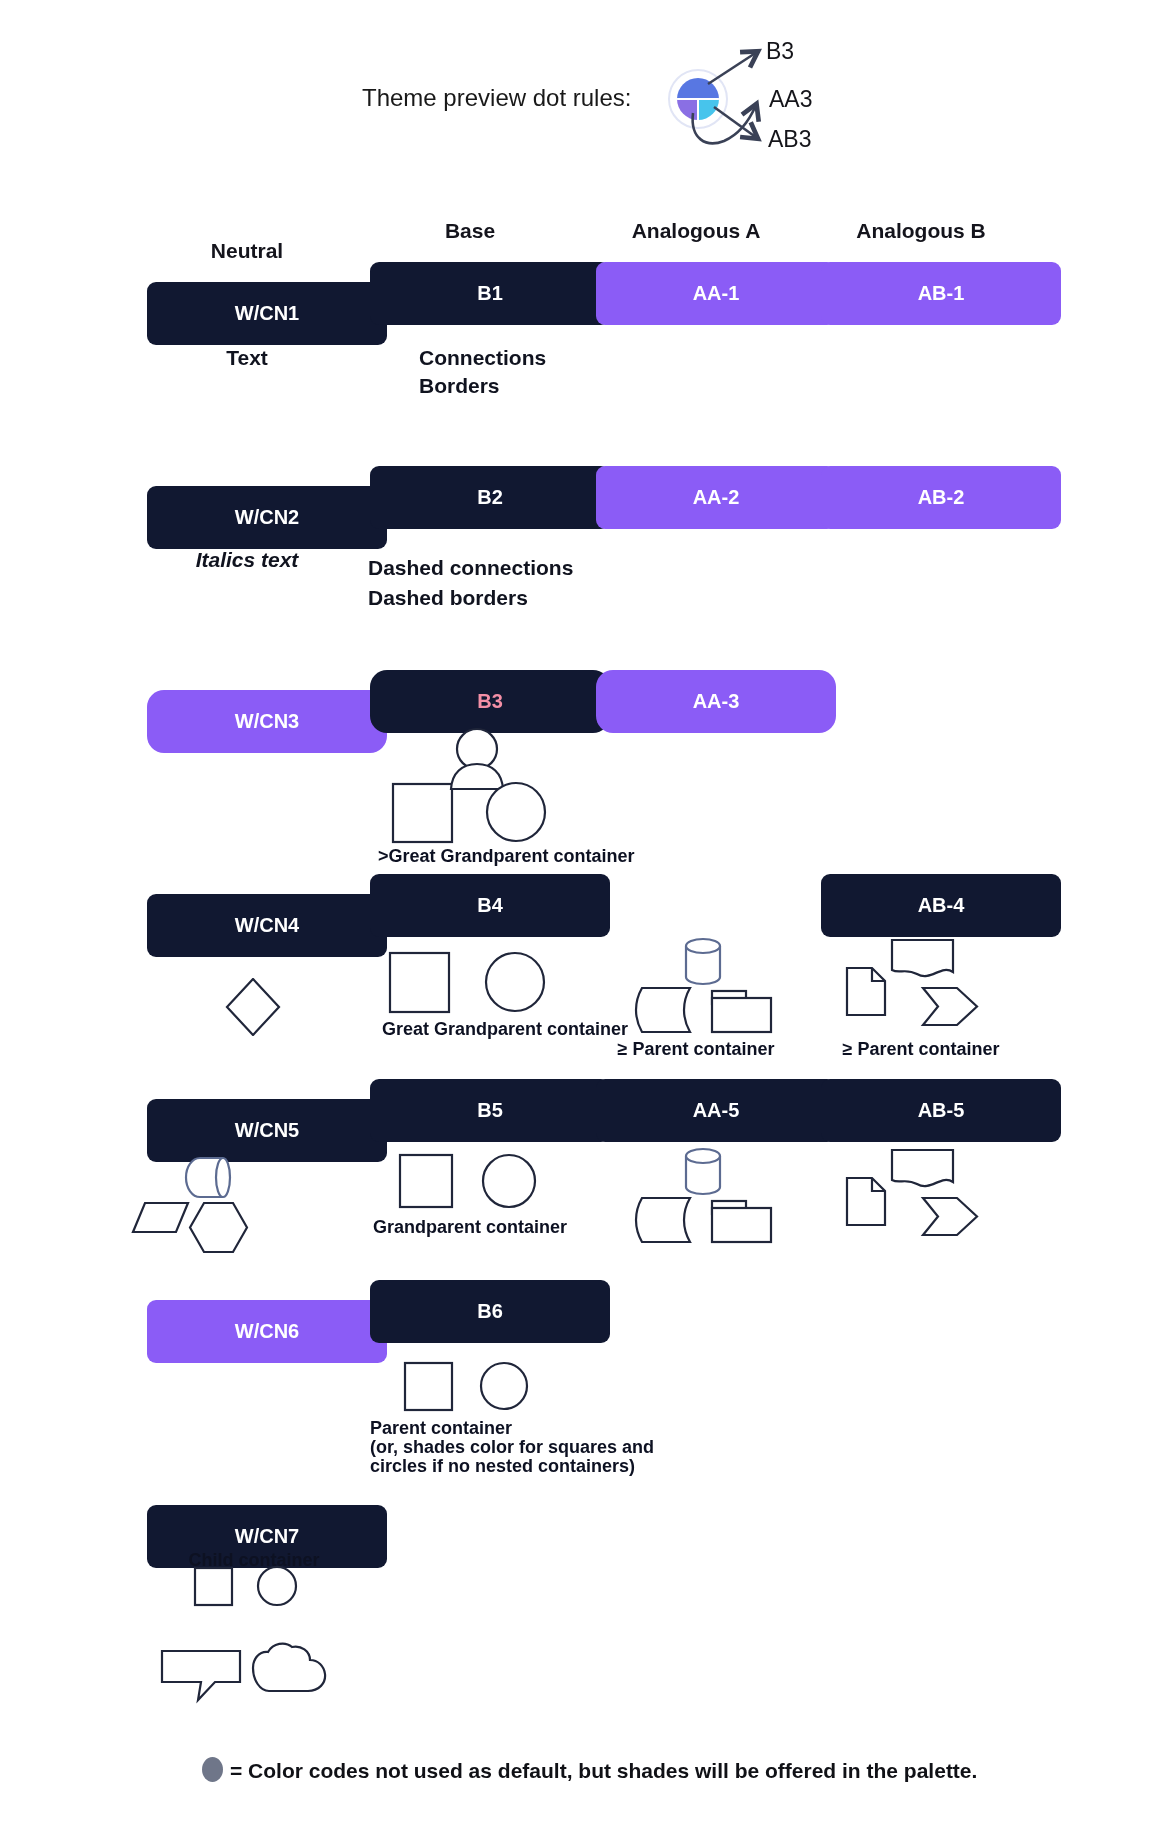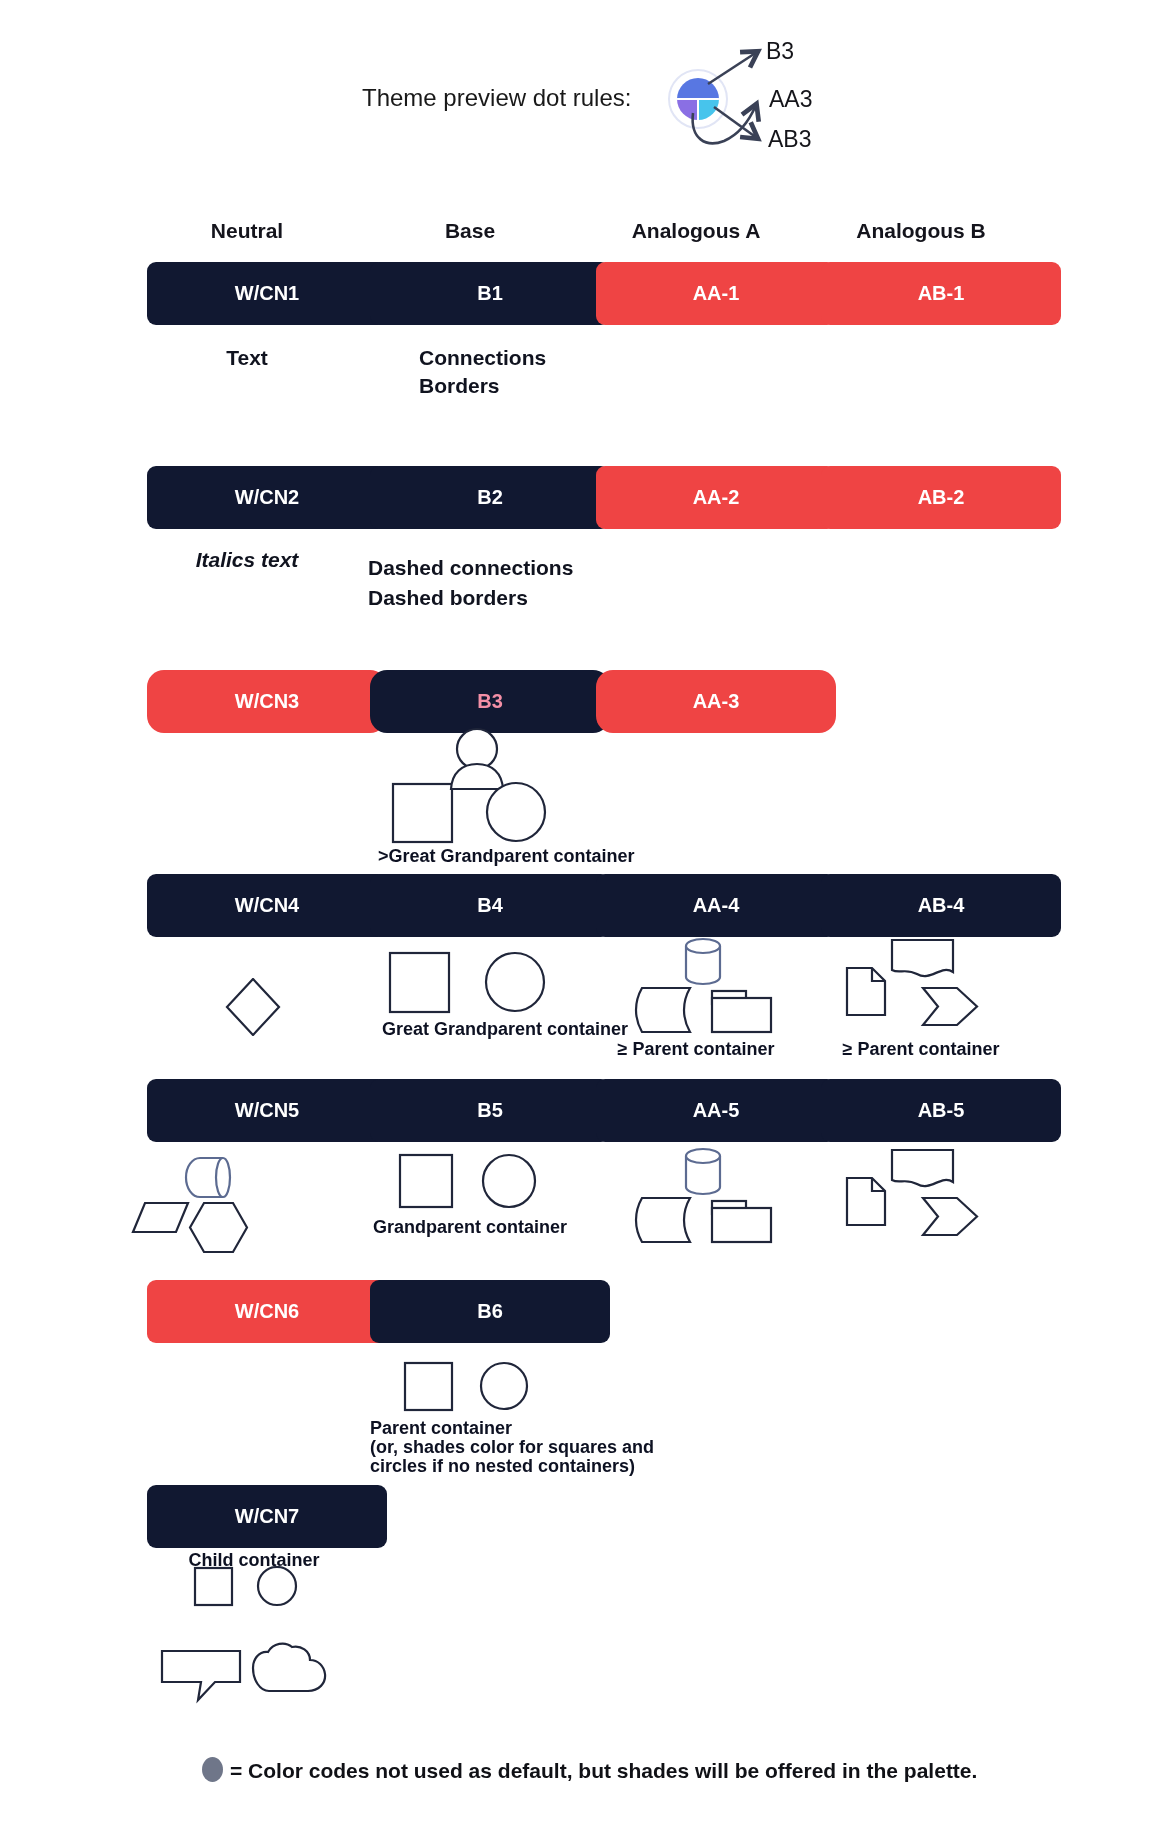--- a/index.html
+++ b/index.html
@@ -14,23 +14,23 @@
            background:conic-gradient(from 270deg,#5877E2 0deg 180deg,#47C4EC 180deg 270deg,#8A6FE4 270deg 360deg);}
   .dot-pie .gap-h{position:absolute;left:0;top:19.75px;width:100%;height:2.5px;background:#fff;}
   .dot-pie .gap-v{position:absolute;left:19.75px;top:21px;width:2.5px;height:21px;background:#fff;}
   .dot-label{font-size:23px;font-weight:400;color:#15151a;}
   
   .col-head{top:219px;width:200px;text-align:center;font-weight:700;font-size:21px;}
   
   .sw{width:240px;height:63px;border-radius:9px;display:flex;align-items:center;justify-content:center;
       font-weight:700;font-size:20px;color:#fff;}
   .sw.dark{background:#111831;}
-  .sw.gray{background:#ef4444;}
+  .sw.gray{background:#8b5cf6;}
   .sw .pink{color:#F48FA6;}
-  .c1{left:147px;} .c2{left:370px;} .c3{left:596px;} .c4{left:821px;}
+  .c1{left:147px;margin-top:20px;} .c2{left:370px;} .c3{left:596px;} .c4{left:821px;}
   .r1{top:262px;} .r2{top:466px;} .r3{top:670px;border-radius:17px;} .r4{top:874px;} .r5{top:1079px;} .r6{top:1280px;} .r7{top:1485px;}
   
   .cap-lg{font-size:21px;font-weight:700;color:#10131f;line-height:28px;}
   .cap-sm{font-size:18px;font-weight:700;color:#0d1122;line-height:19px;}
   .ctr{width:200px;text-align:center;}
   .it{font-style:italic;}
   svg{display:block;}
   
   .legend-dot{left:202px;top:1757px;width:21px;height:25px;border-radius:50%;background:#6F7689;}
   .legend-text{left:230px;top:1759px;font-size:21px;font-weight:700;color:#101116;}
@@ -106,23 +106,20 @@
   <div class="abs sw gray c3 r3">
       <span>AA-3</span>
     </div>
 
   <div class="abs sw dark c1 r4">
       <span>W/CN4</span>
     </div>
   <div class="abs sw dark c2 r4">
       <span>B4</span>
     </div>
-  <div class="abs sw dark c3 r4">
-      <span>AA-4</span>
-    </div>
   <div class="abs sw dark c4 r4">
       <span>AB-4</span>
     </div>
 
   <div class="abs sw dark c1 r5">
       <span>W/CN5</span>
     </div>
   <div class="abs sw dark c2 r5">
       <span>B5</span>
     </div>

